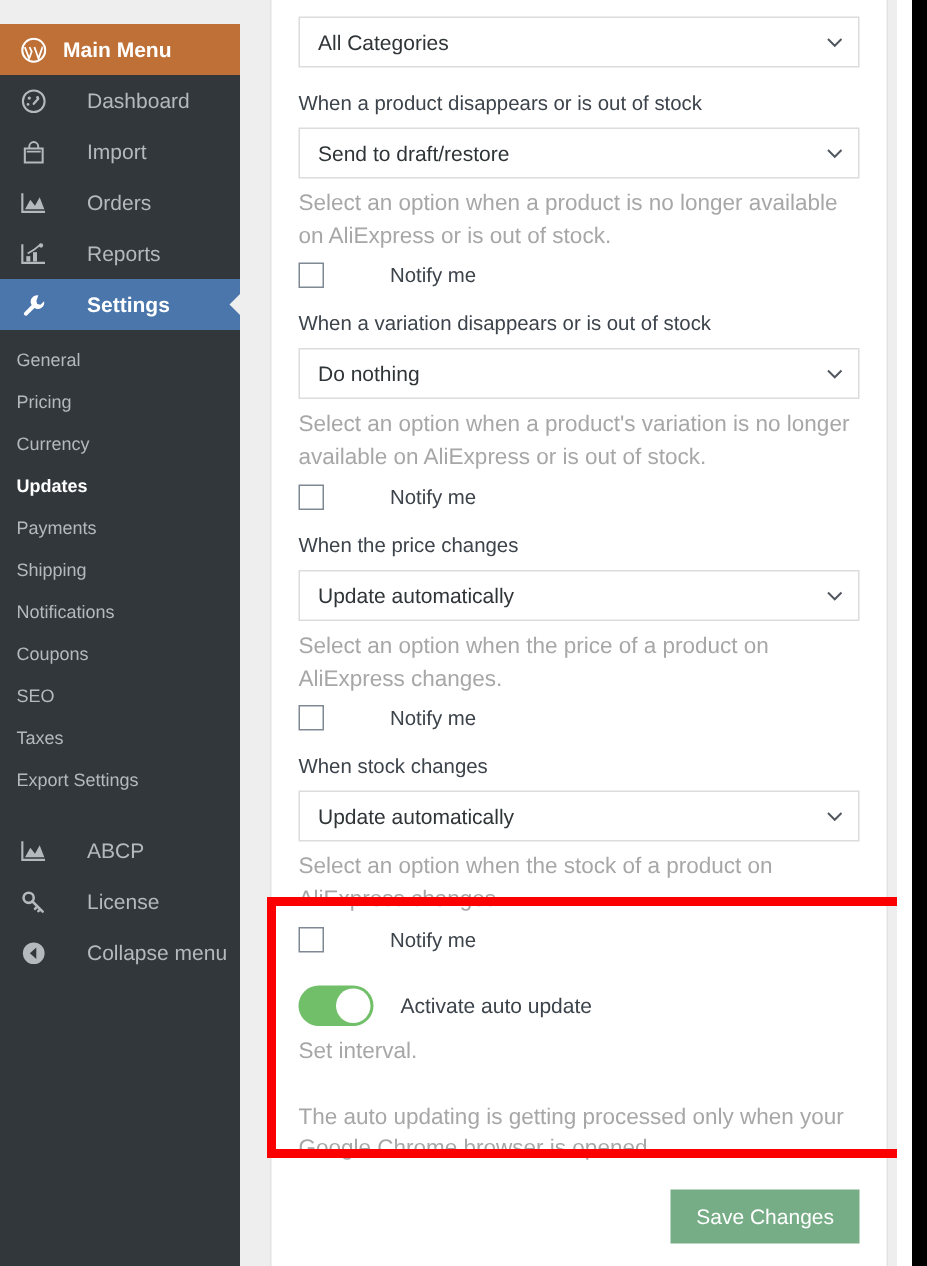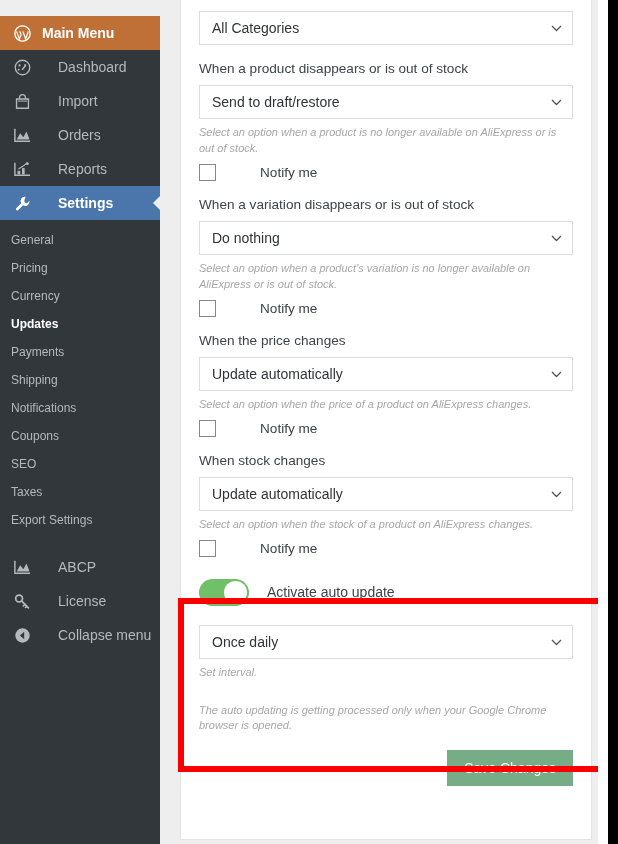--- a/index.html
+++ b/index.html
@@ -85,23 +85,22 @@
     display: flex; align-items: center;
     padding: 0 30px 0 12px;
     font-size: 14px; color: #2f3437;
   }
   .select .chev {
     position: absolute; right: 10px; top: 50%;
     margin-top: -3px;
     width: 11px; height: 7px;
   }
   .help {
-    font-size: 11px; color: #a7a7a7; line-height: 1.45;
+    font-size: 15px; color: #a7a7a7; line-height: 1.45;
     margin: 6px 0 0 0;
-    font-style: italic;
   }
   .cb-row {
     display: flex; align-items: center;
     margin-top: 7px;
     gap: 35px;
   }
   .cb {
     width: 17px; height: 17px;
     border: 1px solid #7e8993; background: #fff;
     flex: 0 0 17px;
@@ -333,26 +332,20 @@
         <span class="cb-label">Notify me</span>
       </div>
 
       <div class="toggle-row">
         <span class="toggle">
           <span class="knob"></span>
         </span>
         <span class="toggle-label">Activate auto update</span>
       </div>
 
-      <div class="select" style="margin-top:19px;">
-        <span>Once daily</span>
-        <svg class="chev" viewBox="0 0 11 7">
-          <path d="M1 1l4.5 4.5L10 1" fill="none" stroke="#50575e" stroke-width="1.3"></path>
-        </svg>
-      </div>
       <div class="help">Set interval.</div>
 
       <div class="help" style="margin-top:22px;">The auto updating is getting processed only when your Google Chrome browser is opened.</div>
 
       <div class="btn-row">
         <button class="btn-save">Save Changes</button>
       </div>
 
     </div>
   </div>

